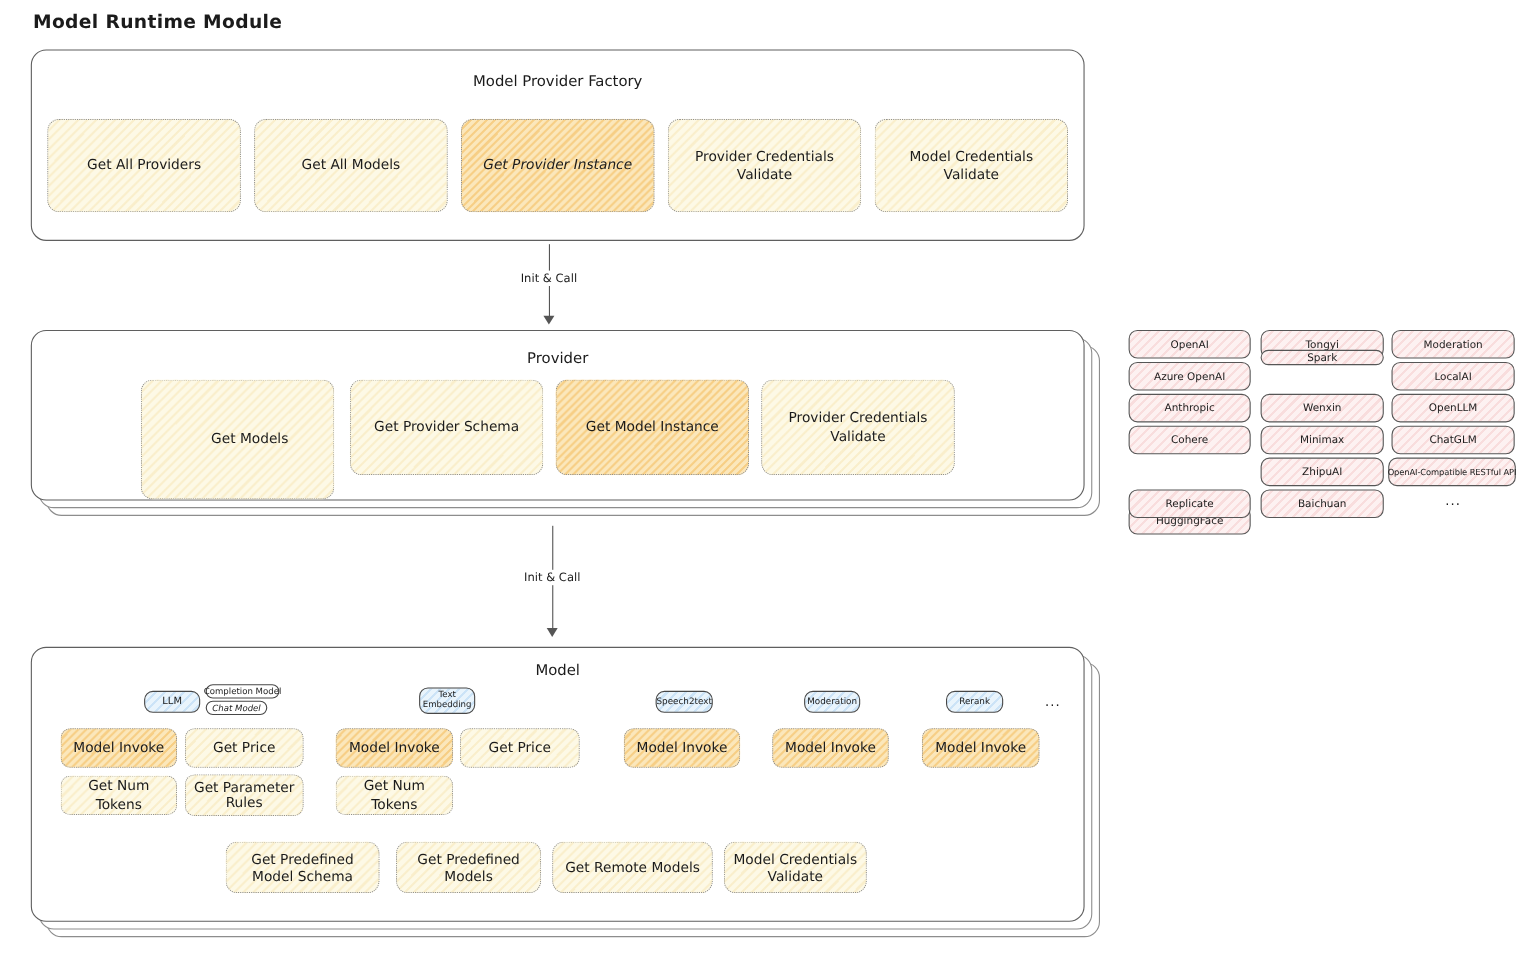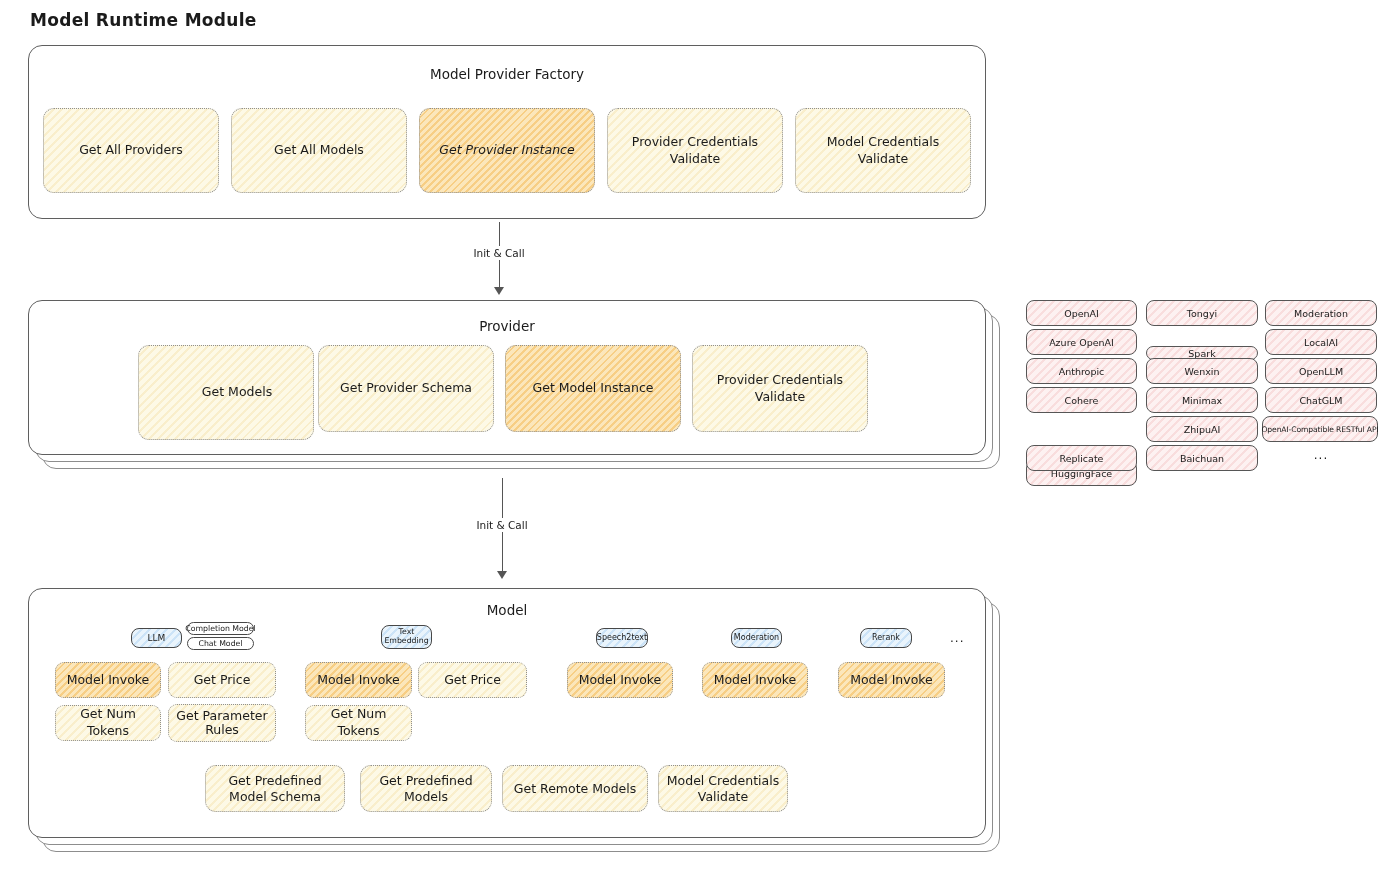--- a/index.html
+++ b/index.html
@@ -106,31 +106,31 @@
 
 <div class="abs arrow-line" style="left:499px; top:222px; height:66px;"></div>
 <div class="abs arrow-head" style="left:494px; top:287px;"></div>
 <div class="abs arrow-label" style="left:499px; top:246px;">Init &amp; Call</div>
 
 <div class="abs stack-layer" style="left:42px; top:314px; width:958px; height:155px;"></div>
 <div class="abs stack-layer" style="left:35px; top:307px; width:958px; height:155px;"></div>
 <div class="abs container" style="left:28px; top:300px; width:958px; height:155px;"></div>
 <div class="abs sec-title" style="left:28px; top:318px; width:958px;">Provider</div>
 
-<div class="abs fbox" style="left:138px; top:345px; width:176px; height:95px;padding-left:28px;">Get Models</div>
+<div class="abs fbox" style="left:128px; top:345px; width:176px; height:109px;padding-left:28px;">Get Models</div>
 <div class="abs fbox" style="left:318px; top:345px; width:176px; height:87px;">Get Provider Schema</div>
 <div class="abs fbox hl" style="left:505px; top:345px; width:176px; height:87px;">Get Model Instance</div>
 <div class="abs fbox" style="left:692px; top:345px; width:176px; height:87px;">Provider Credentials Validate</div>
 
 <div class="abs pbox" style="left:1026px; top:300px; width:111px; height:26px;">OpenAI</div>
 <div class="abs pbox" style="left:1146px; top:300px; width:112px; height:26px;">Tongyi</div>
 <div class="abs pbox" style="left:1265px; top:300px; width:112px; height:26px;">Moderation</div>
 
 <div class="abs pbox" style="left:1026px; top:329px; width:111px; height:26px;">Azure OpenAI</div>
-<div class="abs pbox" style="left:1146px; top:318px; width:112px; height:14px;margin-top:28px;">Spark</div>
+<div class="abs pbox" style="left:1146px; top:318px; width:112px; height:14px;">Spark</div>
 <div class="abs pbox" style="left:1265px; top:329px; width:112px; height:26px;">LocalAI</div>
 
 <div class="abs pbox" style="left:1026px; top:358px; width:111px; height:26px;">Anthropic</div>
 <div class="abs pbox" style="left:1146px; top:358px; width:112px; height:26px;">Wenxin</div>
 <div class="abs pbox" style="left:1265px; top:358px; width:112px; height:26px;">OpenLLM</div>
 
 <div class="abs pbox" style="left:1026px; top:387px; width:111px; height:26px;">Cohere</div>
 <div class="abs pbox" style="left:1146px; top:387px; width:112px; height:26px;">Minimax</div>
 <div class="abs pbox" style="left:1265px; top:387px; width:112px; height:26px;">ChatGLM</div>
 
@@ -146,21 +146,21 @@
 <div class="abs arrow-head" style="left:497px; top:571px;"></div>
 <div class="abs arrow-label" style="left:502px; top:518px;">Init &amp; Call</div>
 
 <div class="abs stack-layer" style="left:42px; top:602px; width:958px; height:250px;"></div>
 <div class="abs stack-layer" style="left:35px; top:595px; width:958px; height:250px;"></div>
 <div class="abs container" style="left:28px; top:588px; width:958px; height:250px;"></div>
 <div class="abs sec-title" style="left:28px; top:602px; width:958px;">Model</div>
 
 <div class="abs bbox" style="left:131px; top:628px; width:51px; height:20px; font-size:9px;">LLM</div>
 <div class="abs wbox" style="left:187px; top:622px; width:67px; height:13px;">Completion Model</div>
-<div class="abs wbox" style="left:187px; top:637px; width:67px; height:13px;">Chat Model</div>
+<div class="abs wbox" style="left:187px; top:637px; width:56px; height:13px;font-style:italic;">Chat Model</div>
 <div class="abs bbox" style="left:381px; top:625px; width:51px; height:24px; font-size:7.8px;">Text Embedding</div>
 <div class="abs bbox" style="left:596px; top:628px; width:52px; height:20px; font-size:8px;">Speech2text</div>
 <div class="abs bbox" style="left:731px; top:628px; width:51px; height:20px; font-size:8px;">Moderation</div>
 <div class="abs bbox" style="left:860px; top:628px; width:52px; height:20px; font-size:8px;">Rerank</div>
 <div class="abs dots" style="left:950px; top:631px;">...</div>
 
 <div class="abs fbox hl" style="left:55px; top:662px; width:106px; height:36px; border-radius:9px;">Model Invoke</div>
 <div class="abs fbox" style="left:168px; top:662px; width:108px; height:36px; border-radius:9px;">Get Price</div>
 <div class="abs fbox hl" style="left:305px; top:662px; width:107px; height:36px; border-radius:9px;">Model Invoke</div>
 <div class="abs fbox" style="left:418px; top:662px; width:109px; height:36px; border-radius:9px;">Get Price</div>

